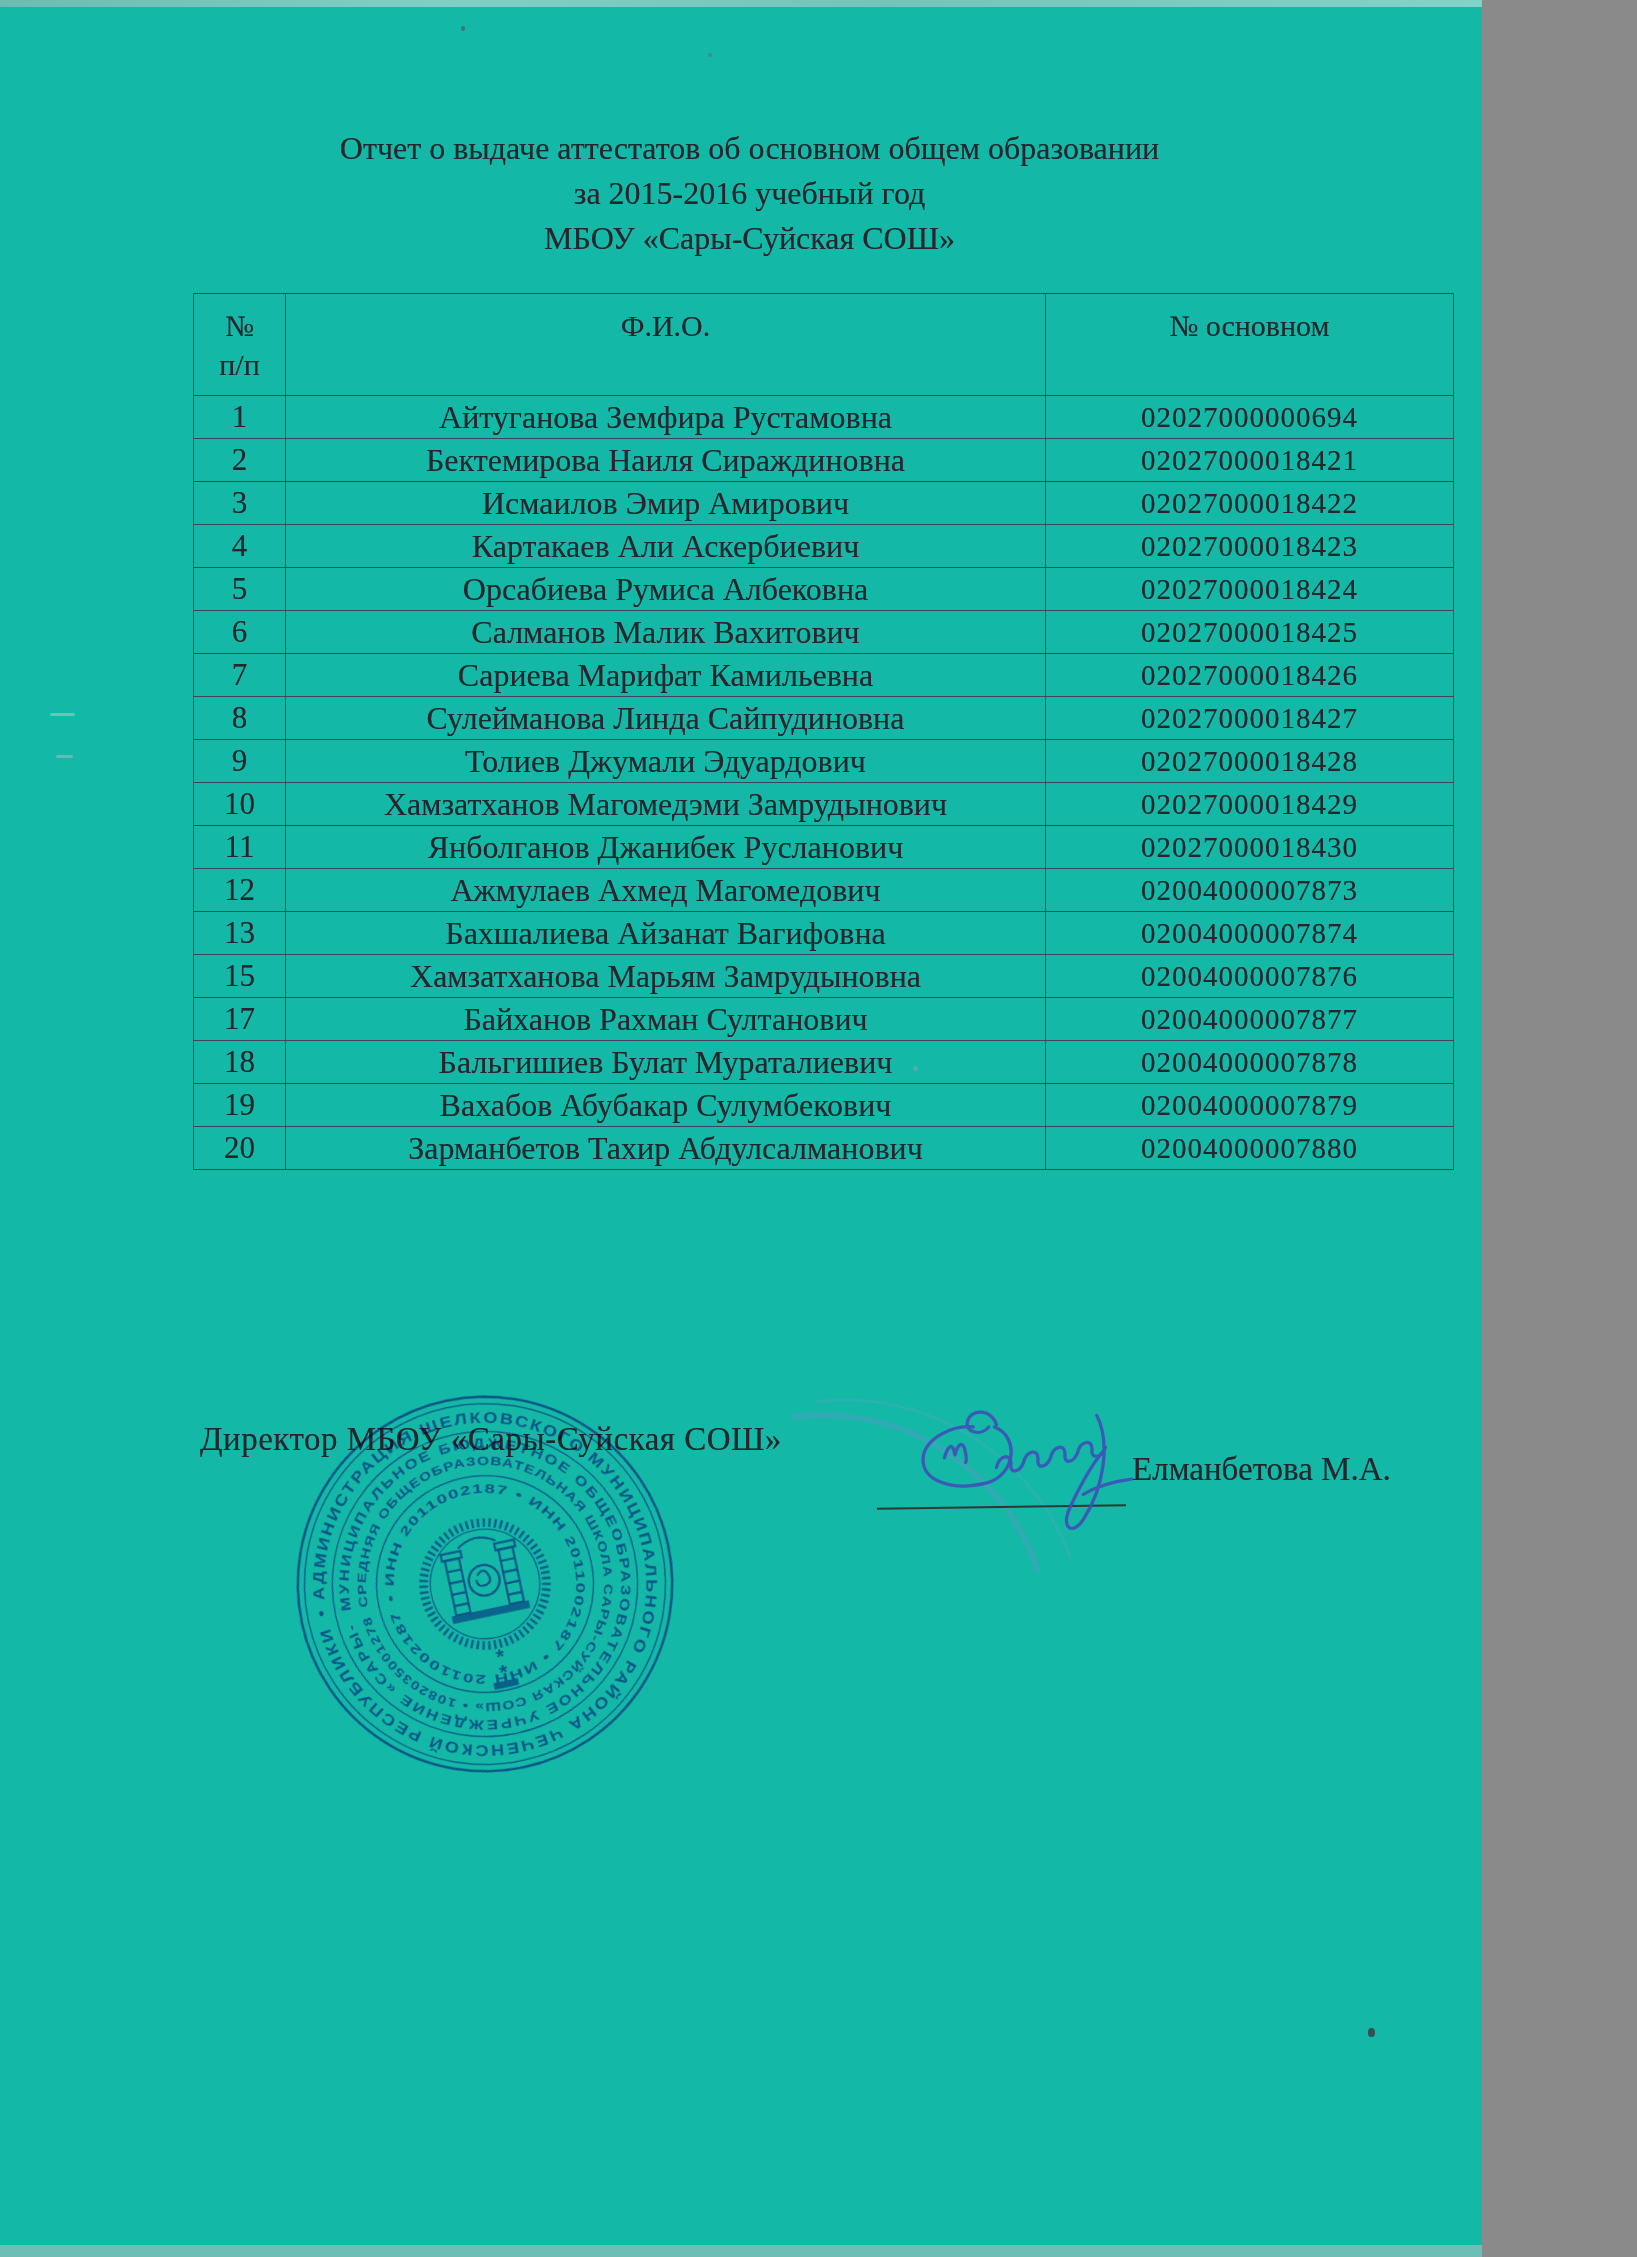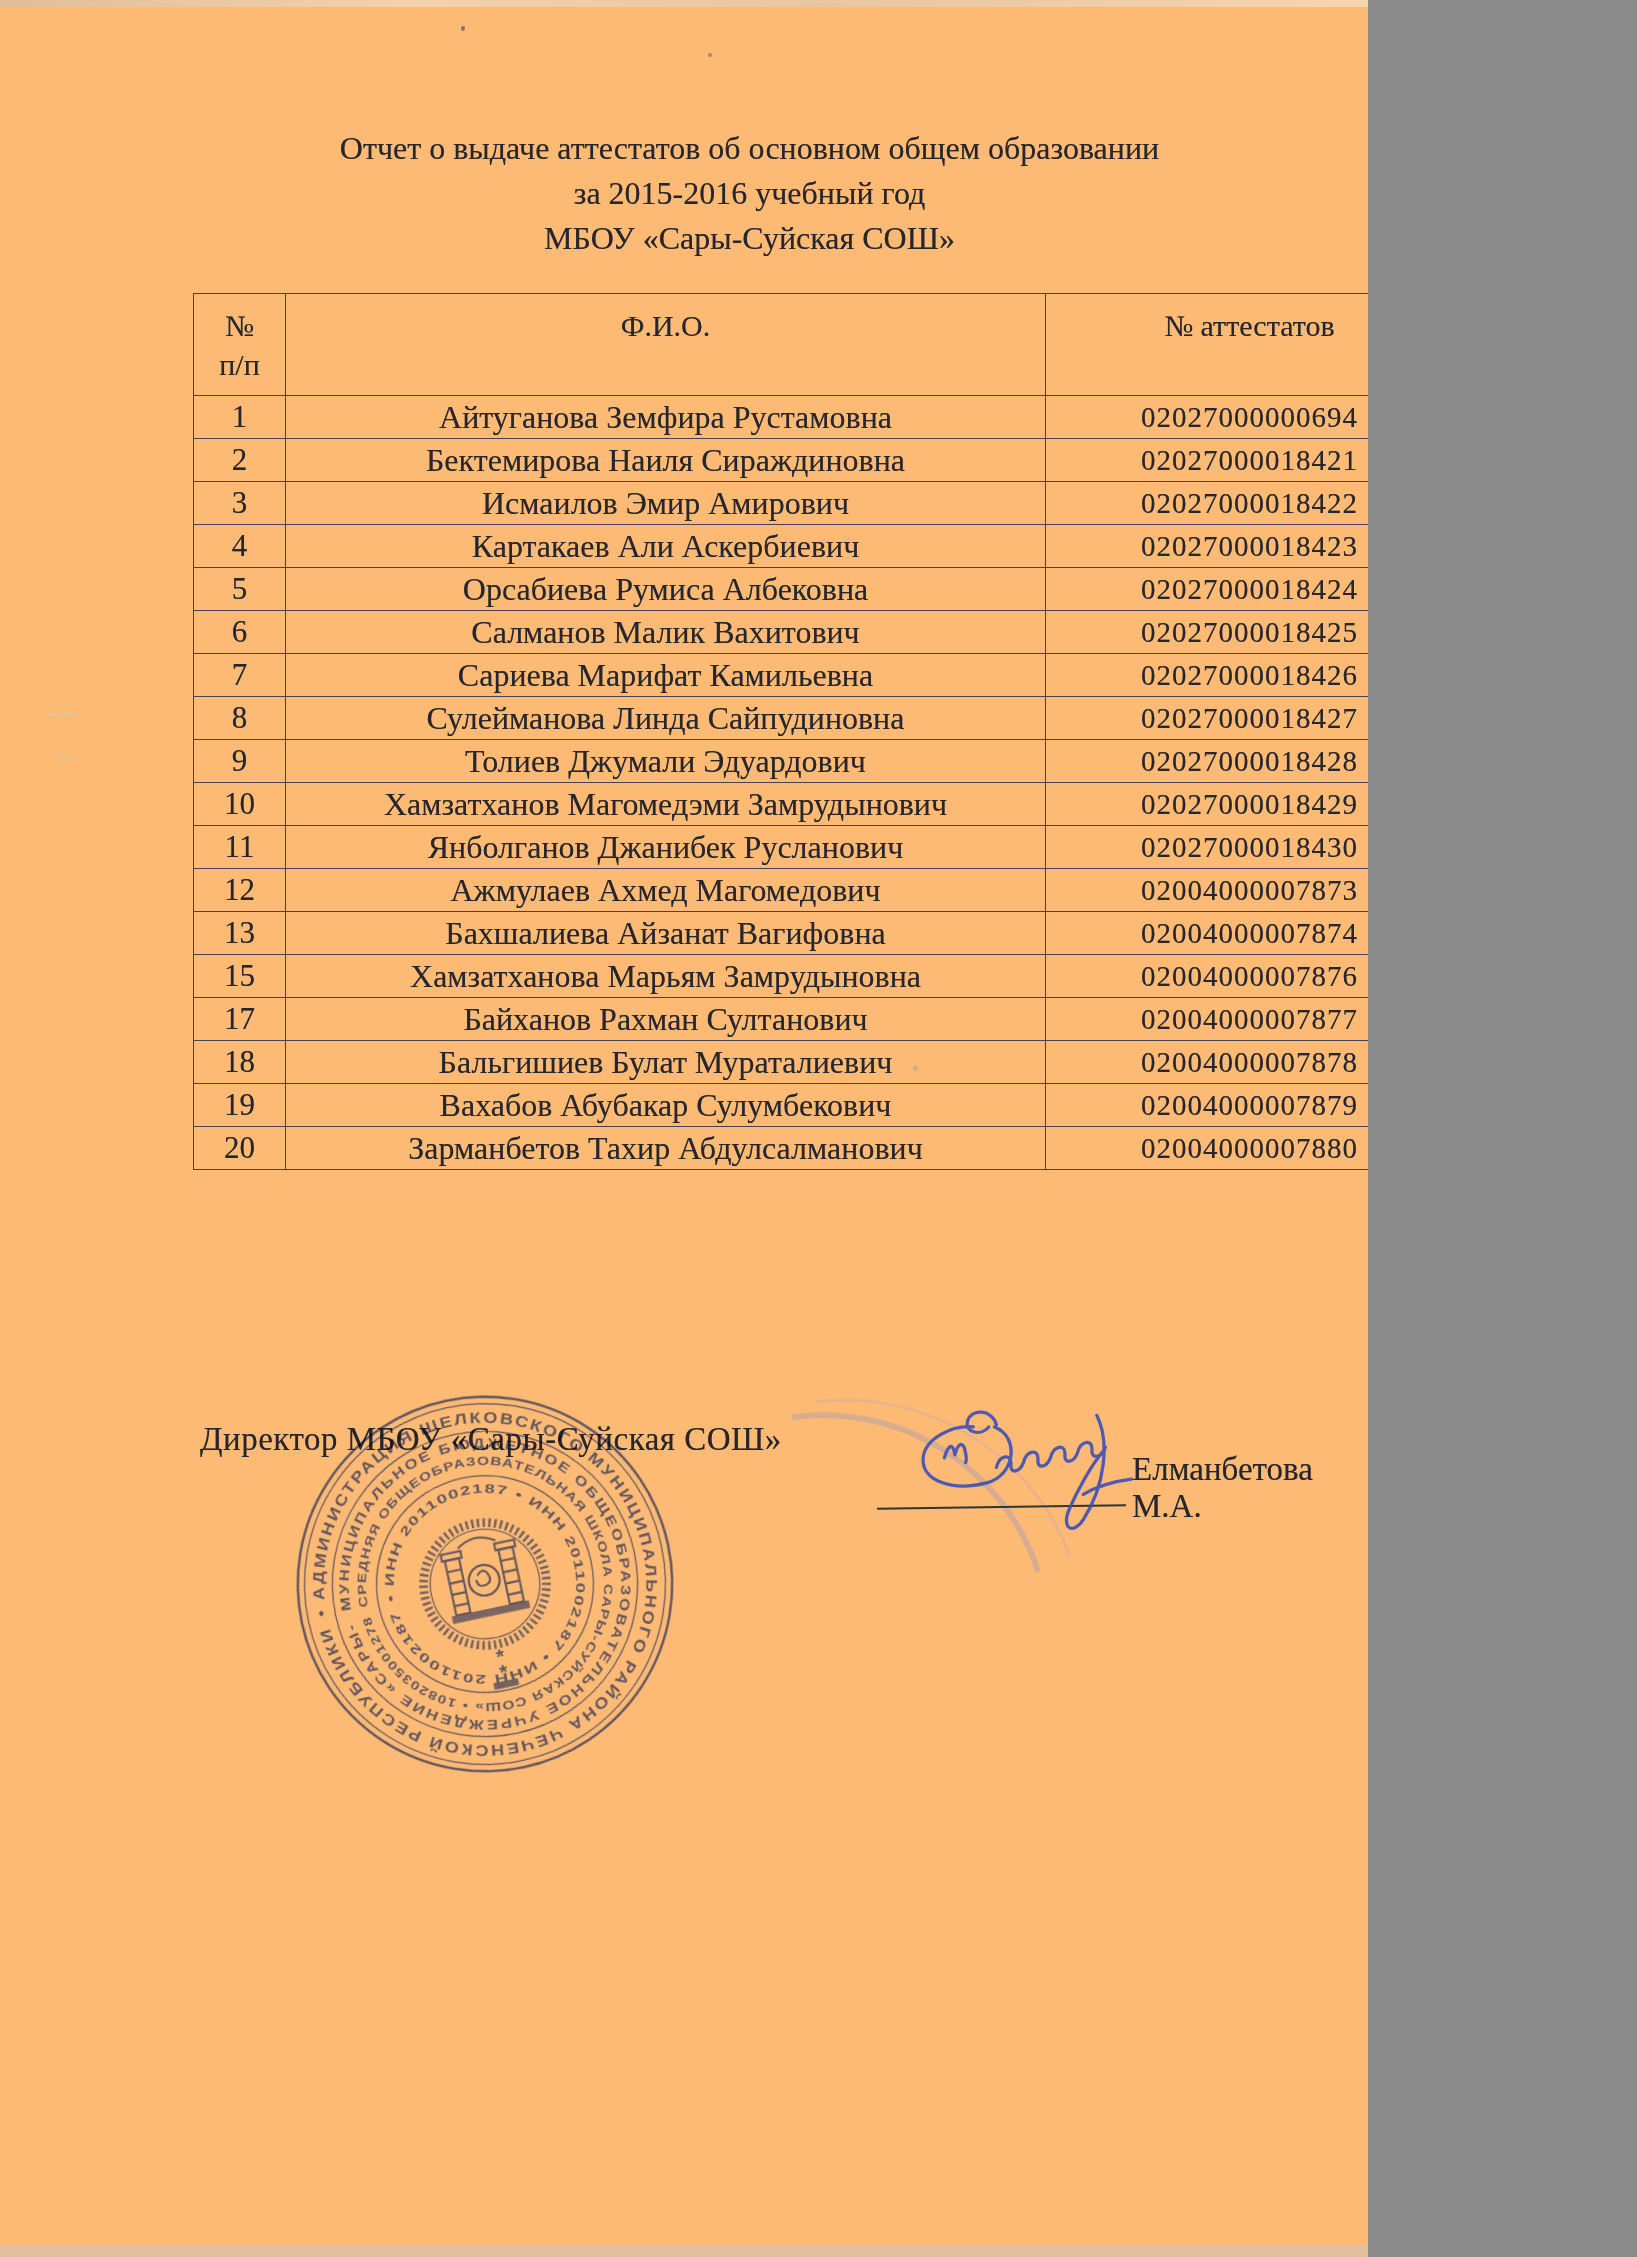--- a/index.html
+++ b/index.html
@@ -1,19 +1,19 @@
 <!DOCTYPE html>
 <html><head>
 <meta charset="utf-8">
 <style>
   html,body{margin:0;padding:0;background:#8a8a8a;}
   .page{
     position:relative;
-    width:1368px;height:2257px;
-    background:#fdba74;
+    width:1482px;height:2257px;
+    background:#14b8a6;
     overflow:hidden;
     font-family:"Liberation Serif","DejaVu Serif",serif;
     color:#26262e;
   }
   
   .top-band{position:absolute;left:0;top:0;width:100%;height:6.8px;
     background:linear-gradient(90deg,#c2c2c2,#e9e9e9 30%,#d2d2d2 60%,#efefef);opacity:.5;}
   .bottom-band{position:absolute;left:0;bottom:0;width:100%;height:11.6px;background:#c6c6c6;opacity:.5;}
   .right-band{position:absolute;left:1599px;top:0;width:39px;height:100%;background:#f2f1ec;opacity:.6;}
   .crease{position:absolute;left:1593px;top:1823px;width:1.9px;height:434px;background:#c9ccc9;opacity:.7;}
@@ -102,21 +102,21 @@
         <col style="width:760px">
         <col style="width:408px">
       </colgroup>
     <thead>
       <tr>
         <th>
           <span>№</span><br>
           <span>п/п</span>
         </th>
         <th>Ф.И.О.</th>
-        <th>№ аттестатов</th>
+        <th>№ основном</th>
       </tr>
     </thead>
     <tbody id="table-body">
     <tr>
       <td class="c-num">1</td>
       <td class="c-name">Айтуганова Земфира Рустамовна</td>
       <td class="c-cert">02027000000694</td>
     </tr>
 
     <tr>

